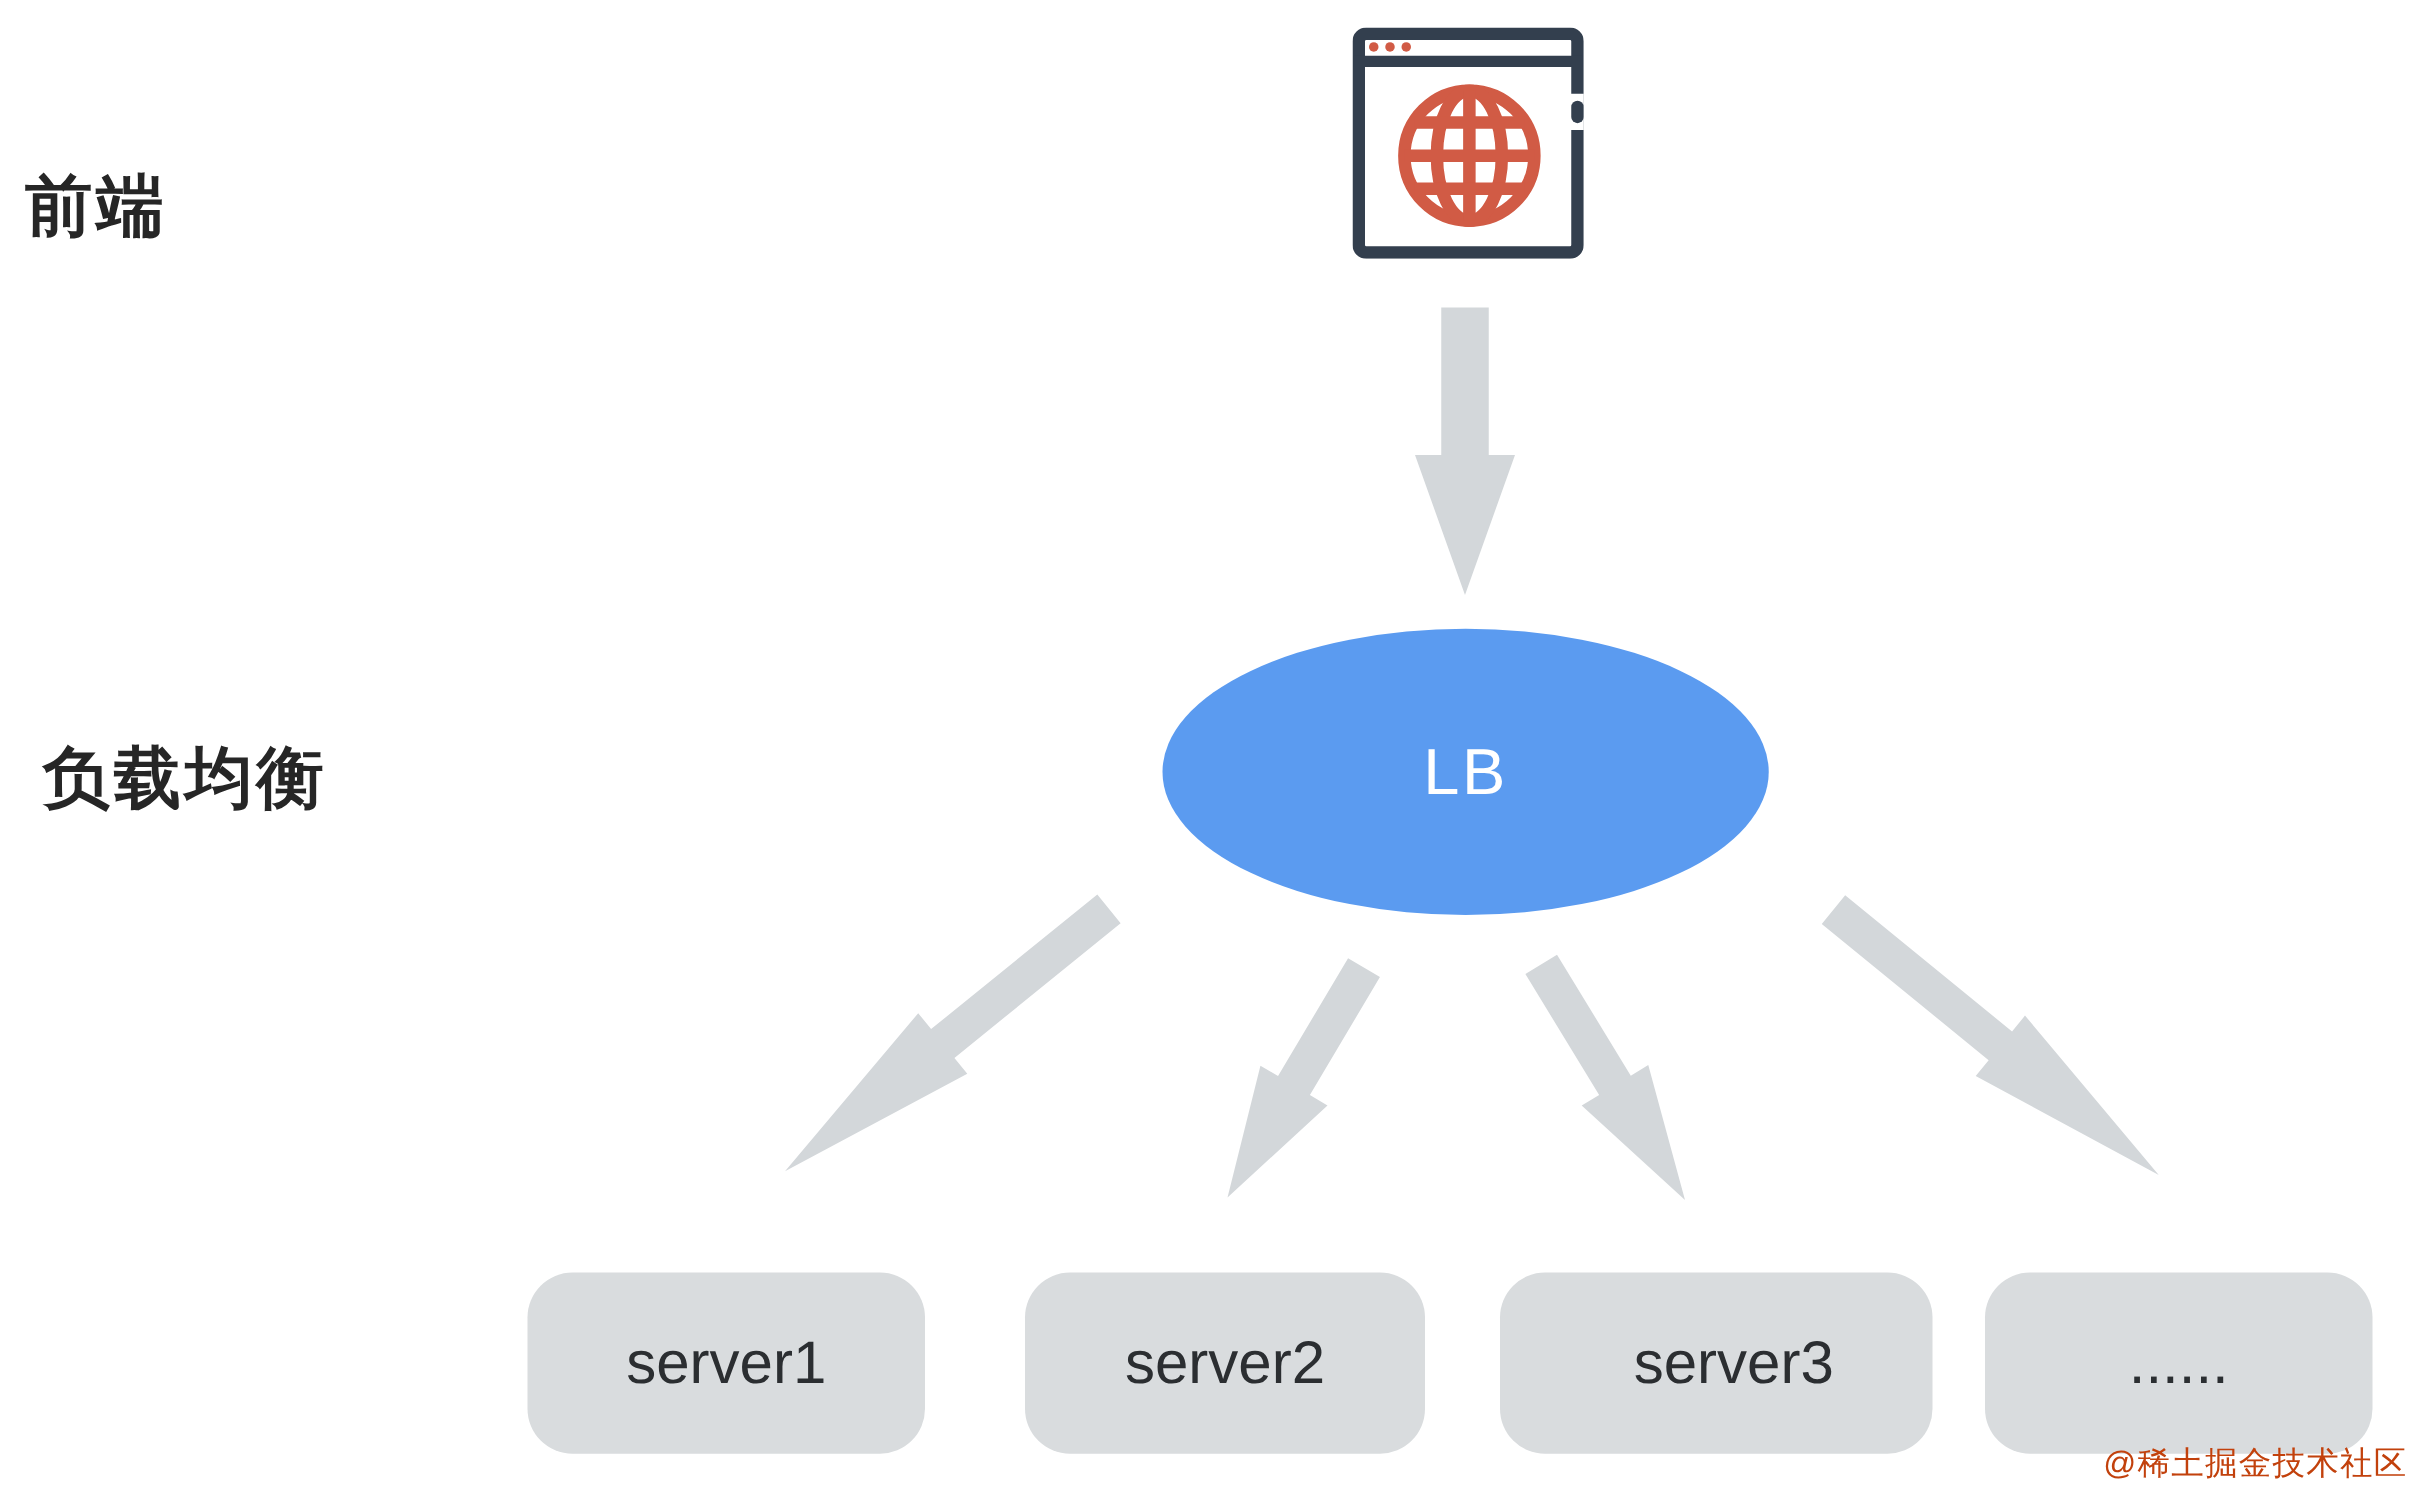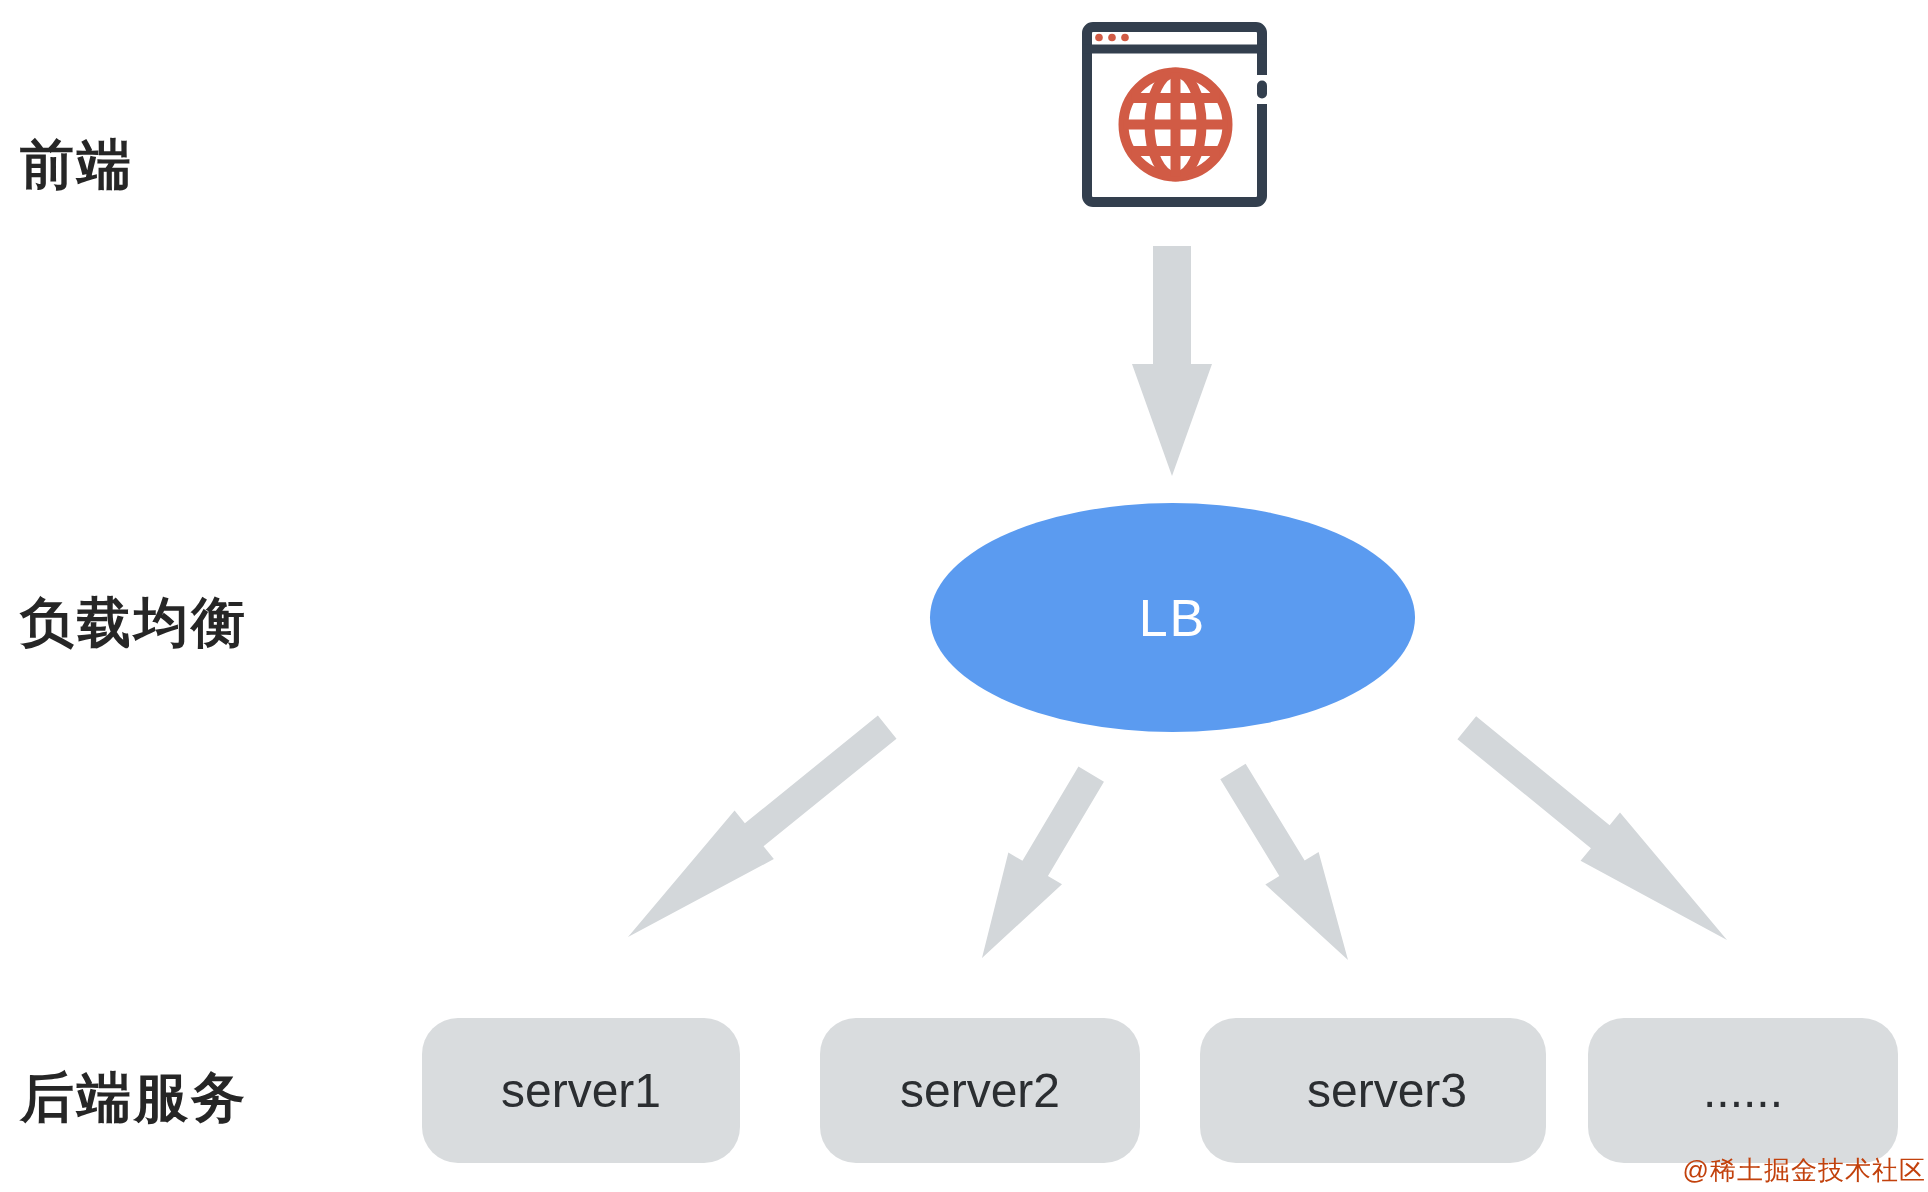--- a/index.html
+++ b/index.html
@@ -14,21 +14,21 @@
   .row-label {
     position: absolute;
     left: 20px;
     font-size: 54px;
     font-weight: 700;
     color: #262626;
     letter-spacing: 3px;
     white-space: nowrap;
   }
   .label-frontend { top: 82px; margin-top: 47px; }
-  .label-lb       { top: 587px; }
+  .label-lb       { top: 587px; margin-left: 14px; }
   .label-backend  { top: 1062px; }
 
   .arrows-layer {
     position: absolute;
     left: 0; top: 0;
     width: 1928px; height: 1192px;
     pointer-events: none;
   }
 
   .browser-icon {
@@ -82,21 +82,20 @@
     white-space: nowrap;
   }
 </style>
 </head>
 <body>
 
 <div class="canvas">
 
   <div class="row-label label-frontend">前端</div>
   <div class="row-label label-lb">负载均衡</div>
-  <div class="row-label label-backend">后端服务</div>
 
   <svg class="browser-icon" viewBox="0 0 185 185" xmlns="http://www.w3.org/2000/svg">
 
     <rect x="5" y="5" width="175" height="175" rx="6" fill="#ffffff" stroke="#333f4e" stroke-width="10"></rect>
 
     <line x1="1" y1="27" x2="184" y2="27" stroke="#333f4e" stroke-width="9"></line>
 
     <g fill="#d15b45">
       <circle cx="17" cy="15.5" r="3.8"></circle>
       <circle cx="30" cy="15.5" r="3.8"></circle>

